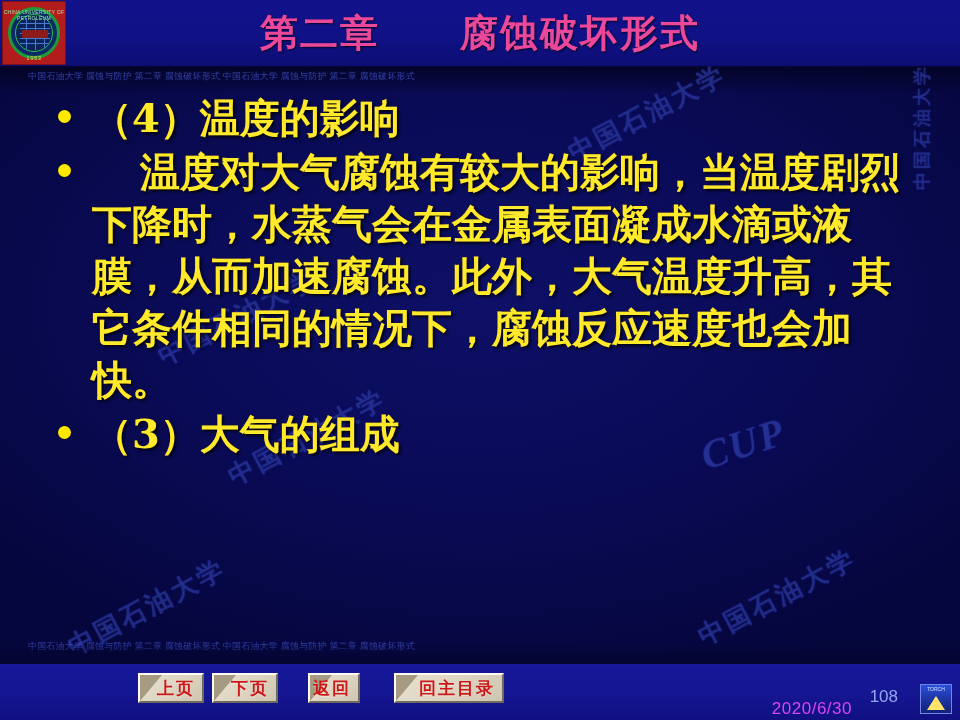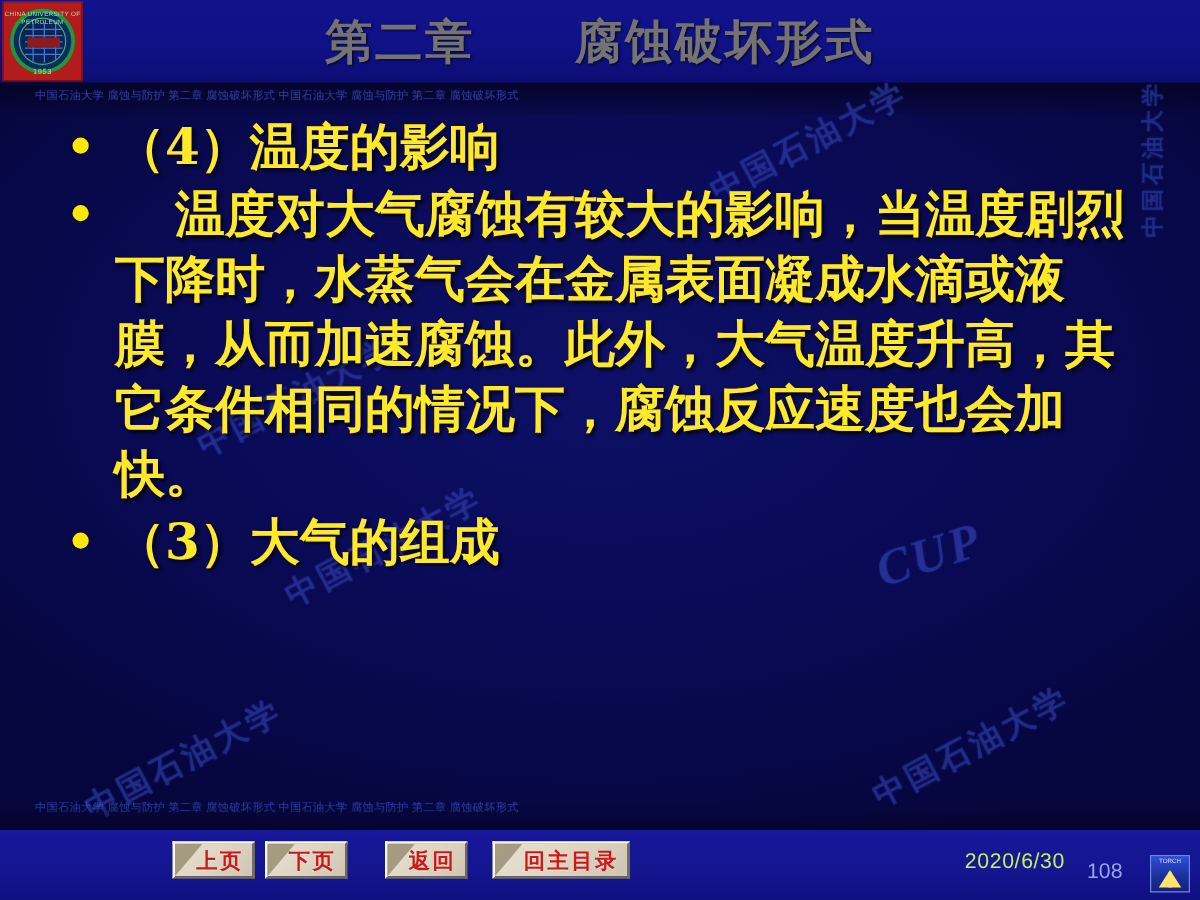--- a/index.html
+++ b/index.html
@@ -116,21 +116,21 @@
   }
   .logo .arc-text {
     position:absolute; left:0; right:0; top:7px; text-align:center;
     font-family:"Liberation Sans",sans-serif; font-size:5px; color:#9fe7b0; letter-spacing:.3px;
   }
 
   .slide-title {
     position: absolute;
     left: 0; right: 0; top: 8px;
     text-align: center;
-    color: #737373;
+    color: #ec4899;
     font-size: 38px;
     font-weight: bold;
     letter-spacing: 2px;
     font-family: "DejaVu Serif", "Liberation Serif", serif;
     text-shadow: 1px 1px 2px rgba(0,0,0,0.75);
     white-space: pre;
   }
 
   
   .body-area {
@@ -198,22 +198,22 @@
     font-size: 17px;
     font-weight: bold;
     font-family: Liberation Sans, sans-serif;
     letter-spacing: 2px;
     text-shadow: 0 1px 0 rgba(255,255,255,0.45);
     white-space: nowrap;
   }
 
   .footer-date {
     position: absolute;
-    right: 108px; bottom: 21px;
-    color: #bef264;
+    right: 108px; bottom: 1px;
+    color: #d946ef;
     font-family: "Liberation Sans", sans-serif;
     font-size: 17px;
     letter-spacing: .5px;
   }
   .footer-page {
     position: absolute;
     right: 62px; bottom: 13px;
     color: #93a6ef;
     font-family: "Liberation Sans", sans-serif;
     font-size: 17px;
@@ -311,21 +311,21 @@
     <div class="navbtn" style="left:138px; width:66px;">
       <span class="corner"></span>
       <span class="lbl">上页</span>
     </div>
 
     <div class="navbtn" style="left:212px; width:66px;">
       <span class="corner"></span>
       <span class="lbl">下页</span>
     </div>
 
-    <div class="navbtn" style="left:308px; width:66px;">
+    <div class="navbtn" style="left:308px; width:52px;">
       <span class="corner"></span>
       <span class="lbl">返回</span>
     </div>
 
     <div class="navbtn" style="left:394px; width:110px;">
       <span class="corner"></span>
       <span class="lbl">回主目录</span>
     </div>
 
     <div class="footer-date">2020/6/30</div>

